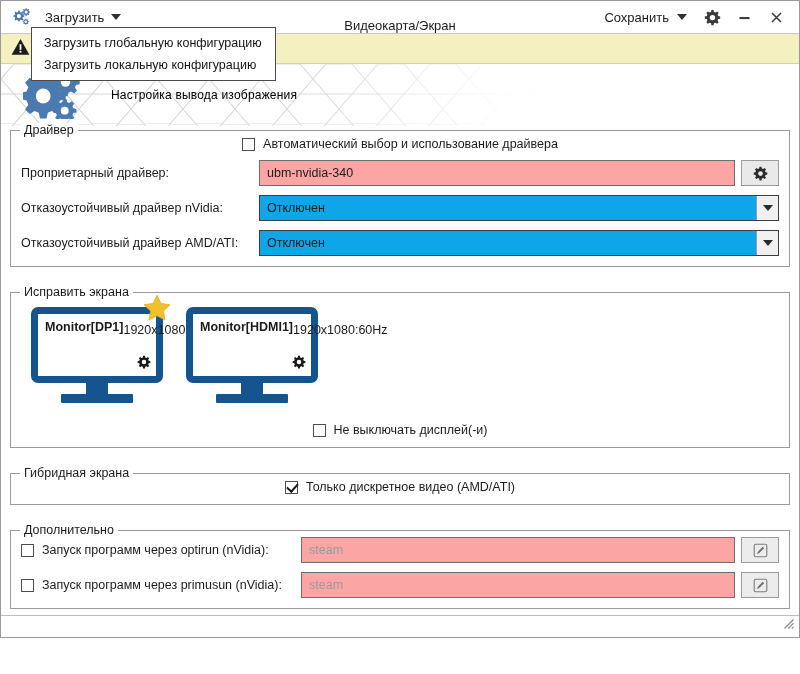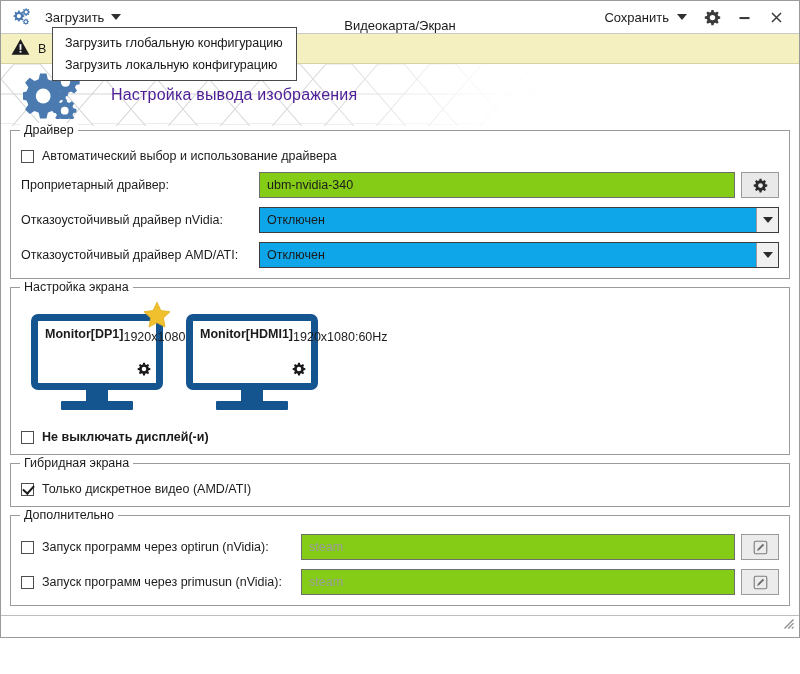--- a/index.html
+++ b/index.html
@@ -55,21 +55,21 @@
   .win-btn {
     width: 30px; height: 26px;
     display: flex; align-items: center; justify-content: center;
     cursor: default;
   }
   .win-btn svg { display: block; }
 
   
   .dropdown {
     position: absolute;
-    left: 51px; top: 26px;
+    left: 30px; top: 26px;
     width: 245px;
     background: #ffffff;
     border: 1px solid #4a4a4a;
     z-index: 50;
     padding: 4px 0;
   }
   .dropdown-item {
     padding: 4px 12px;
     font-size: 12.5px;
     color: #141414;
@@ -103,42 +103,42 @@
     opacity: 0.5;
   }
   .banner-fade {
     position: absolute; inset: 0;
     background: linear-gradient(to right, rgba(255,255,255,0.25) 0%, rgba(255,255,255,0.35) 40%, rgba(255,255,255,0.95) 62%, #fff 78%);
   }
   .banner-gears { position: relative; z-index: 2; margin-left: 22px; }
   .banner-title {
     position: relative; z-index: 2;
     margin-left: 26px;
-    font-size: 16px; color: #4c1d95;
+    font-size: 12px; color: #000000;
     letter-spacing: .2px;
   }
 
   
   .content { padding: 4px 9px 0 9px; }
   .group {
     position: relative;
     border: 1px solid #9b9b9b;
-    margin-bottom: 8px;
-    padding: 18px 10px 10px 10px;
+    margin-bottom: 25px;
+    padding: 6px 10px 10px 10px;
   }
   .group > .legend {
     position: absolute;
     top: -8px; left: 9px;
     background: #ffffff;
     padding: 0 4px;
     font-size: 12.5px;
     color: #1b1b1b;
   }
 
-  .row { display: flex; align-items: center; margin-bottom: 9px; }
+  .row { display: flex; align-items: center; margin-bottom: 9px; justify-content: center; }
   .row:last-child { margin-bottom: 0; }
   .row-label {
     font-size: 12.5px; color: #1b1b1b;
     flex: 0 0 auto;
   }
   .lbl-w { width: 238px; }
   .lbl-w2 { width: 280px; }
 
   
   .cb-wrap { display: flex; align-items: center; gap: 8px; cursor: default; }
@@ -157,21 +157,21 @@
     border-width: 0 2px 2px 0;
     transform: rotate(42deg);
   }
   .cb-label { font-size: 12.5px; color: #1b1b1b; }
 
   
   .tinput {
     flex: 1 1 auto;
     height: 26px;
     border: 1px solid #6e6e6e;
-    background: #84cc16;
+    background: #fca5a5;
     font-size: 12.5px;
     color: #1b1b1b;
     padding: 0 7px;
     font-family: inherit;
     outline: none;
     min-width: 0;
   }
   .tinput::placeholder { color: #9b9b9b; }
 
   
@@ -406,21 +406,21 @@
         <div class="combo">
           <span class="combo-val">Отключен</span>
           <span class="combo-arrow">
               <i></i>
             </span>
         </div>
       </div>
     </div>
 
     <div class="group">
-      <span class="legend">Настройка экрана</span>
+      <span class="legend">Исправить экрана</span>
 
       <div class="monitors">
 
         <div class="monitor">
           <span class="mon-star">
             <svg width="30" height="29" viewBox="0 0 30 29" aria-hidden="true">
               <path d="M15 1.2 L18.9 9.5 L28 10.7 L21.4 17.1 L23 26.1 L15 21.8 L7 26.1 L8.6 17.1 L2 10.7 L11.1 9.5 Z" fill="#f0c02e" stroke="#e0ae1c" stroke-width="0.8"></path>
             </svg>
           </span>
           <div class="mon-screen">
@@ -451,21 +451,21 @@
                 </g>
               </svg>
             </span>
           </div>
           <div class="mon-stand"></div>
           <div class="mon-base"></div>
         </div>
 
       </div>
 
-      <div class="row" style="margin-top:14px;font-weight:bold;">
+      <div class="row" style="margin-top:14px;">
         <label class="cb-wrap">
           <span class="cb"></span>
           <span class="cb-label">Не выключать дисплей(-и)</span>
         </label>
       </div>
     </div>
 
     <div class="group">
       <span class="legend">Гибридная экрана</span>
       <div class="row">

